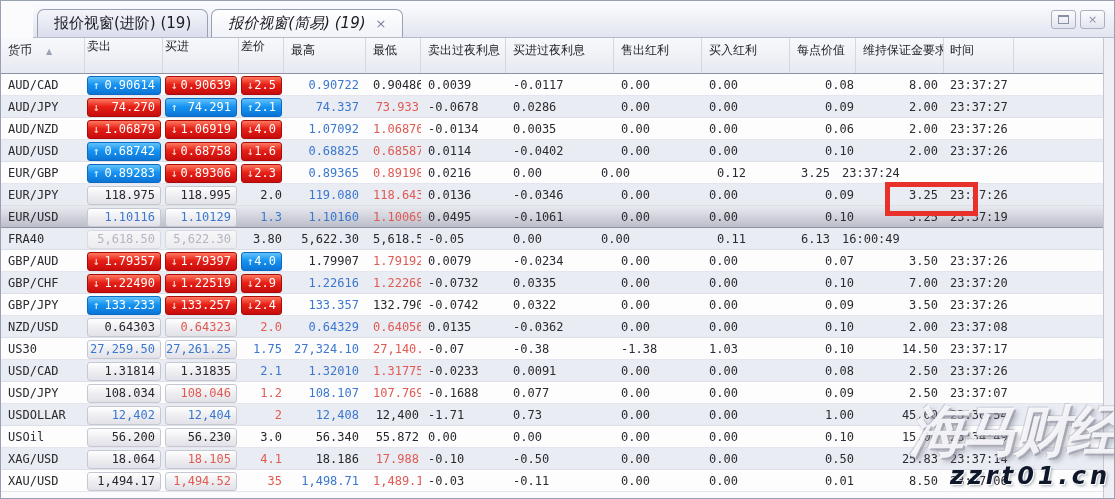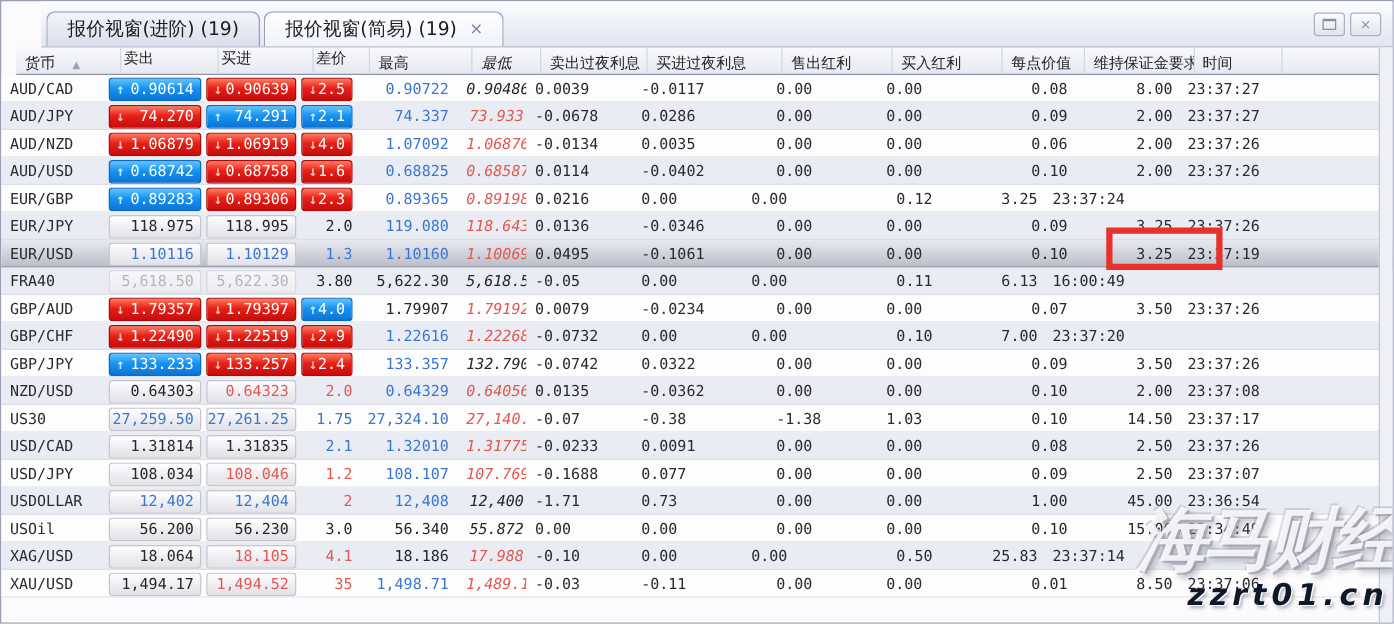--- a/index.html
+++ b/index.html
@@ -8,47 +8,47 @@
     background:#fbfbfd;border:1px solid #9aa0b4;box-sizing:border-box;
     font-family:"DejaVu Sans","Liberation Sans",sans-serif;
   }
   
   .tabbar{height:37px;background:linear-gradient(#fcfdff,#e2e5f0);border-bottom:1px solid #b6bbcc;
     display:flex;align-items:flex-end;padding-left:4px;position:relative;box-sizing:border-box;margin-left:32px;}
   .tab{height:28px;line-height:27px;padding:0 16px;border:1px solid #98a0b6;border-bottom:none;
     border-radius:7px 7px 0 0;font-size:15px;color:#1b1b22;white-space:nowrap;box-sizing:border-box;
     display:flex;align-items:center;gap:8px;}
   .tab.inactive{background:linear-gradient(#f4f5f9,#dadded);margin-right:3px;}
-  .tab.active{background:linear-gradient(#ffffff,#f0f2f8);z-index:2;}
+  .tab.active{background:linear-gradient(#ffffff,#f0f2f8);z-index:2;font-style:italic;}
   .tab-close{font-size:13px;color:#7a8096;line-height:1;cursor:default;margin-left:2px;}
   .win-controls{position:absolute;right:9px;top:9px;display:flex;gap:4px;}
   .win-btn{width:23px;height:17px;border:1px solid #aab0c2;border-radius:3px;
     background:linear-gradient(#fcfcfe,#e2e4ee);display:flex;align-items:center;justify-content:center;
     color:#8a90a4;font-size:11px;line-height:1;}
   .restore-glyph{width:9px;height:6px;border:1px solid #8a90a4;border-top-width:2px;display:block;}
   
-  .thead{display:flex;height:22px;background:linear-gradient(#f8f9fc,#e7e9f1);
-    border-bottom:1px solid #8d92a6;font-size:12px;color:#23232a;box-sizing:border-box;margin-left:12px;}
+  .thead{display:flex;height:36px;background:linear-gradient(#f8f9fc,#e7e9f1);
+    border-bottom:1px solid #8d92a6;font-size:12px;color:#23232a;box-sizing:border-box;}
   .th{box-sizing:border-box;padding:4px 4px 0 7px;border-right:1px solid #d4d6e0;
     white-space:nowrap;overflow:hidden;position:relative;}
   .sort{font-size:8px;color:#9aa2b8;margin-left:14px;}
   .tbody{font-family:"DejaVu Sans Mono","Liberation Mono",monospace;}
   .tr{display:flex;height:22px;align-items:center;font-size:12px;color:#2a2a30;
     box-shadow:inset 0 -1px 0 rgba(205,208,220,0.5);box-sizing:border-box;}
   .tr.odd{background:#fdfdfe;}
   .tr.even{background:#eaecf4;justify-content:space-between;}
   .tr.selected{background:linear-gradient(#e9eaf0,#b9bbc7);box-shadow:inset 0 -1px 0 #8f93a2;}
   .td{box-sizing:border-box;padding:0 7px;white-space:nowrap;overflow:hidden;line-height:22px;}
   .al{text-align:left;}.ar{text-align:right;}
   .col-currency{width:84px;}
   .col-sell{width:78px;padding:0 2px;}
   .col-buy{width:76px;padding:0 2px;}
   .col-spread{width:45px;padding:0 2px;}
   .col-high{width:82px;}
-  .col-low{width:55px;padding-right:2px;font-style:italic;}
+  .col-low{width:55px;padding-right:2px;}
   .col-sell_overnight{width:85px;}
   .col-buy_overnight{width:108px;}
   .col-sell_dividend{width:88px;}
   .col-buy_dividend{width:88px;}
   .col-per_point{width:66px;padding-right:2px;}
   .col-margin{width:88px;padding-right:6px;}
   .col-time{width:70px;padding-left:6px;}
   .col-filler{flex:1;border-right:none;}
   .th.col-filler{border-right:1px solid #d4d6e0;}
   
@@ -389,20 +389,21 @@
         </div>
         <div class="td col-spread">
           <div class="quote-btn btn-down">
             <span class="arr">↓</span>
             <span>2.9</span>
           </div>
         </div>
         <div class="td col-high ar t-blue">1.22616</div>
         <div class="td col-low ar t-red">1.22268</div>
         <div class="td col-sell_overnight al">-0.0732</div>
+        <div class="td col-buy_overnight al">0.0335</div>
         <div class="td col-sell_dividend al">0.00</div>
         <div class="td col-buy_dividend al">0.00</div>
         <div class="td col-per_point ar">0.10</div>
         <div class="td col-margin ar">7.00</div>
         <div class="td col-time al">23:37:20</div>
         <div class="td col-filler"></div>
       </div>
       <div class="tr odd">
         <div class="td col-currency al">GBP/JPY</div>
         <div class="td col-sell">
@@ -587,20 +588,21 @@
         </div>
         <div class="td col-buy">
           <div class="quote-btn btn-neutral">
             <span class="t-red">18.105</span>
           </div>
         </div>
         <div class="td col-spread ar t-red">4.1</div>
         <div class="td col-high ar t-black">18.186</div>
         <div class="td col-low ar t-red">17.988</div>
         <div class="td col-sell_overnight al">-0.10</div>
+        <div class="td col-buy_overnight al">-0.50</div>
         <div class="td col-sell_dividend al">0.00</div>
         <div class="td col-buy_dividend al">0.00</div>
         <div class="td col-per_point ar">0.50</div>
         <div class="td col-margin ar">25.83</div>
         <div class="td col-time al">23:37:14</div>
         <div class="td col-filler"></div>
       </div>
       <div class="tr odd">
         <div class="td col-currency al">XAU/USD</div>
         <div class="td col-sell">

